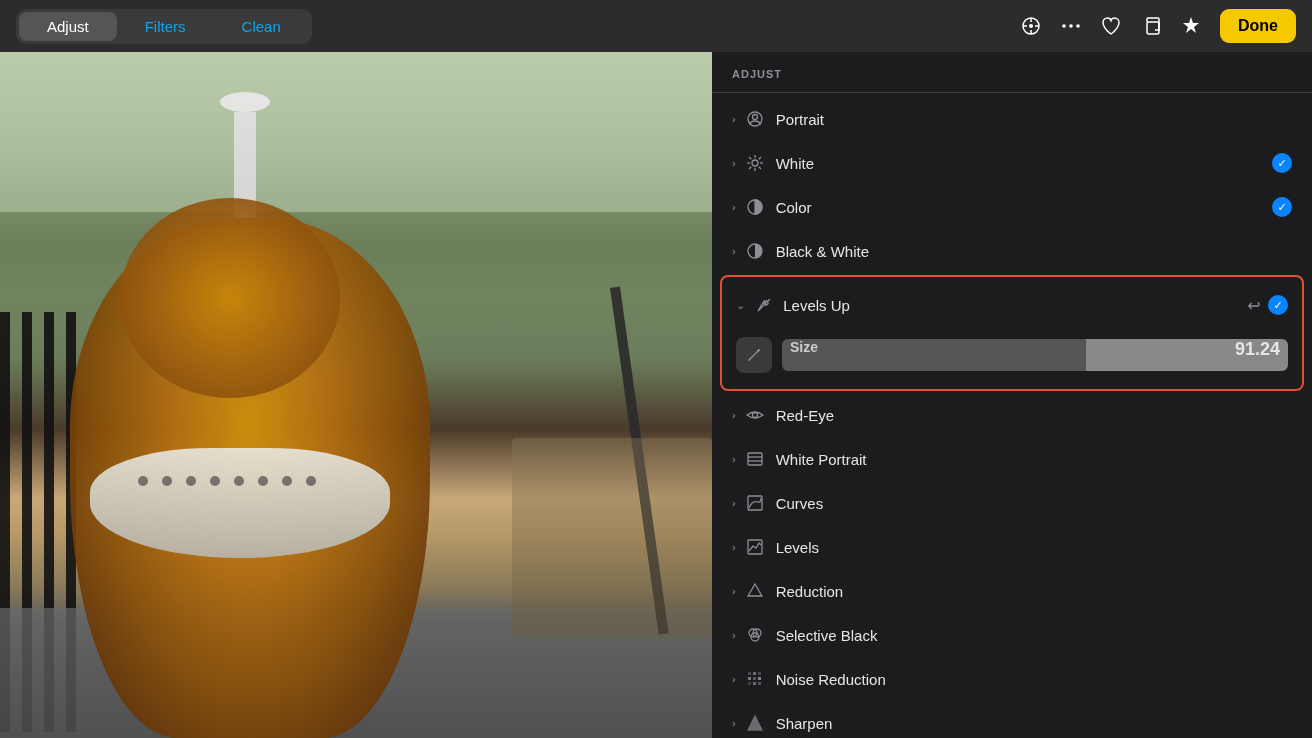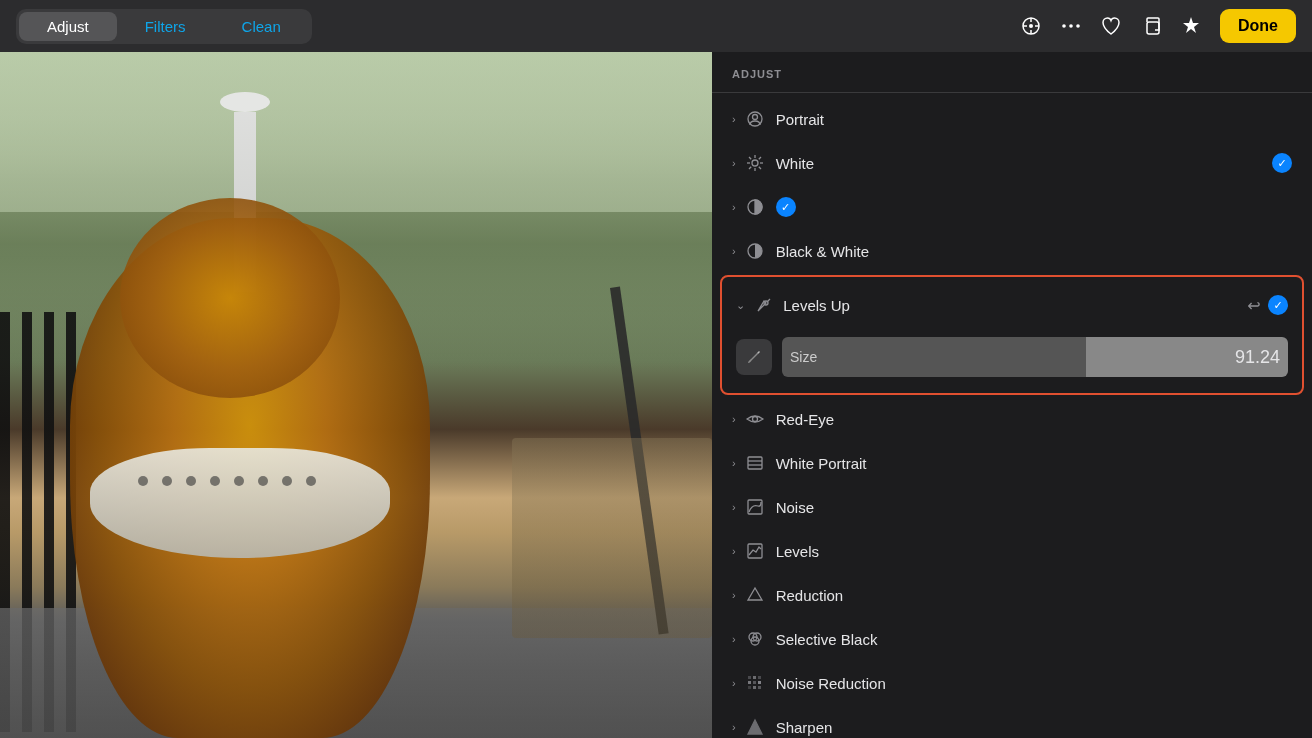--- a/index.html
+++ b/index.html
@@ -209,28 +209,29 @@
       align-items: center;
       justify-content: center;
       border: none;
       cursor: pointer;
       color: #ccc;
       font-size: 16px;
       flex-shrink: 0;
     }
     .size-slider {
       flex: 1;
-      height: 40px;
+      height: 32px;
       background: linear-gradient(90deg, #555 60%, #888 60%);
       border-radius: 6px;
       display: flex;
-      align-items: center;
+      align-items: flex-start;
       padding: 0 8px;
       font-size: 13px;
       color: #fff;
+      font-weight: bold;
     }
     .size-label {
       color: #ccc;
       font-size: 14px;
     }
     .size-value {
       margin-left: auto;
       font-size: 18px;
       color: #e5e5e7;
     }
@@ -368,20 +369,21 @@
     </div>
 
     <div class="adjust-item">
       <span class="chevron">›</span>
       <span class="item-icon">
         <svg width="18" height="18" viewBox="0 0 18 18" fill="none" stroke="#8e8e93" stroke-width="1.3">
           <circle cx="9" cy="9" r="7"></circle>
           <path d="M9 2 A7 7 0 0 1 9 16 Z" fill="#8e8e93"></path>
         </svg>
       </span>
+      <span class="item-label">Color</span>
       <div class="check-blue">✓</div>
     </div>
 
     <div class="adjust-item">
       <span class="chevron">›</span>
       <span class="item-icon">
         <svg width="18" height="18" viewBox="0 0 18 18">
           <circle cx="9" cy="9" r="7" fill="none" stroke="#8e8e93" stroke-width="1.3"></circle>
           <path d="M9 2 A7 7 0 0 1 16 9 A7 7 0 0 1 9 16 Z" fill="#8e8e93"></path>
         </svg>
@@ -441,21 +443,21 @@
     </div>
 
     <div class="adjust-item">
       <span class="chevron">›</span>
       <span class="item-icon">
         <svg width="18" height="18" viewBox="0 0 18 18" fill="none" stroke="#8e8e93" stroke-width="1.3">
           <rect x="2" y="2" width="14" height="14" rx="1"></rect>
           <path d="M3 14 Q6 6 12 8 Q15 9 15 4" stroke="#8e8e93" fill="none"></path>
         </svg>
       </span>
-      <span class="item-label">Noise</span>
+      <span class="item-label">Curves</span>
     </div>
 
     <div class="adjust-item">
       <span class="chevron">›</span>
       <span class="item-icon">
         <svg width="18" height="18" viewBox="0 0 18 18" fill="none" stroke="#8e8e93" stroke-width="1.3">
           <rect x="2" y="2" width="14" height="14" rx="1"></rect>
           <path d="M3 13 L7 8 L10 10 L13 5 L15 7" stroke="#8e8e93" fill="none"></path>
         </svg>
       </span>

